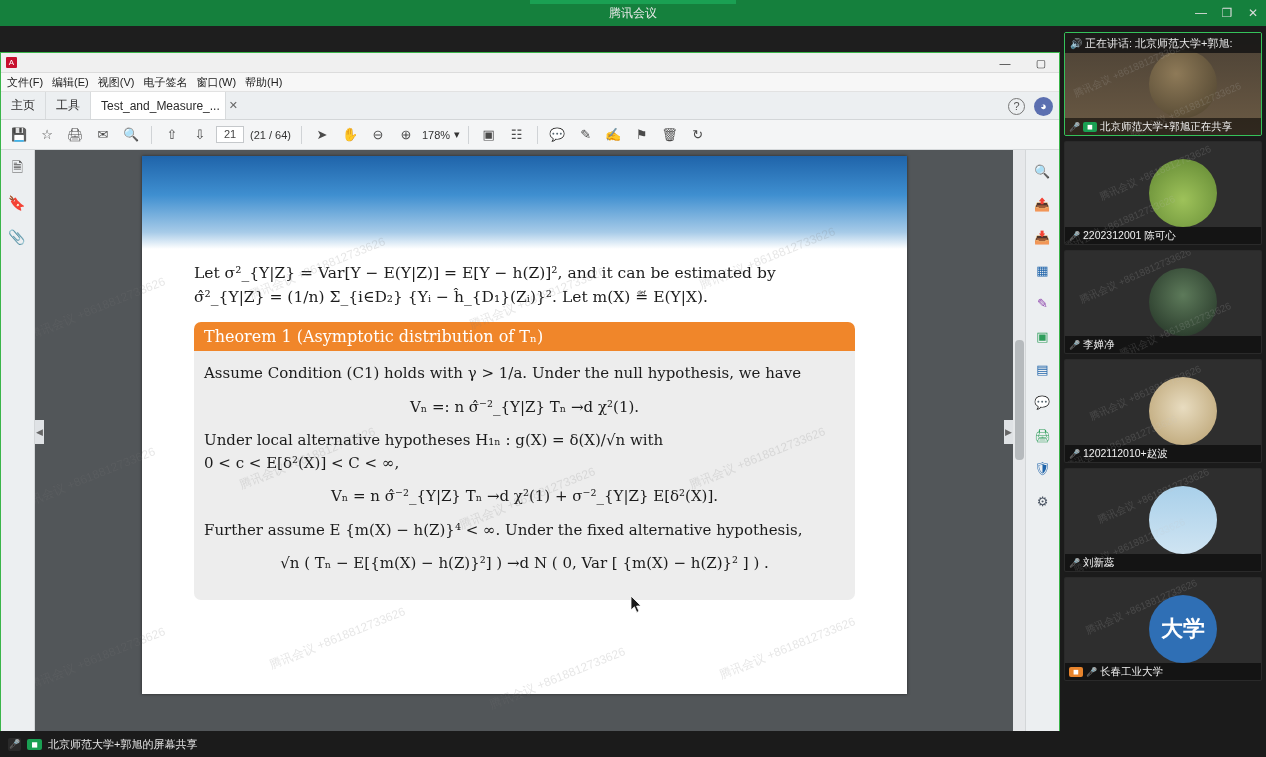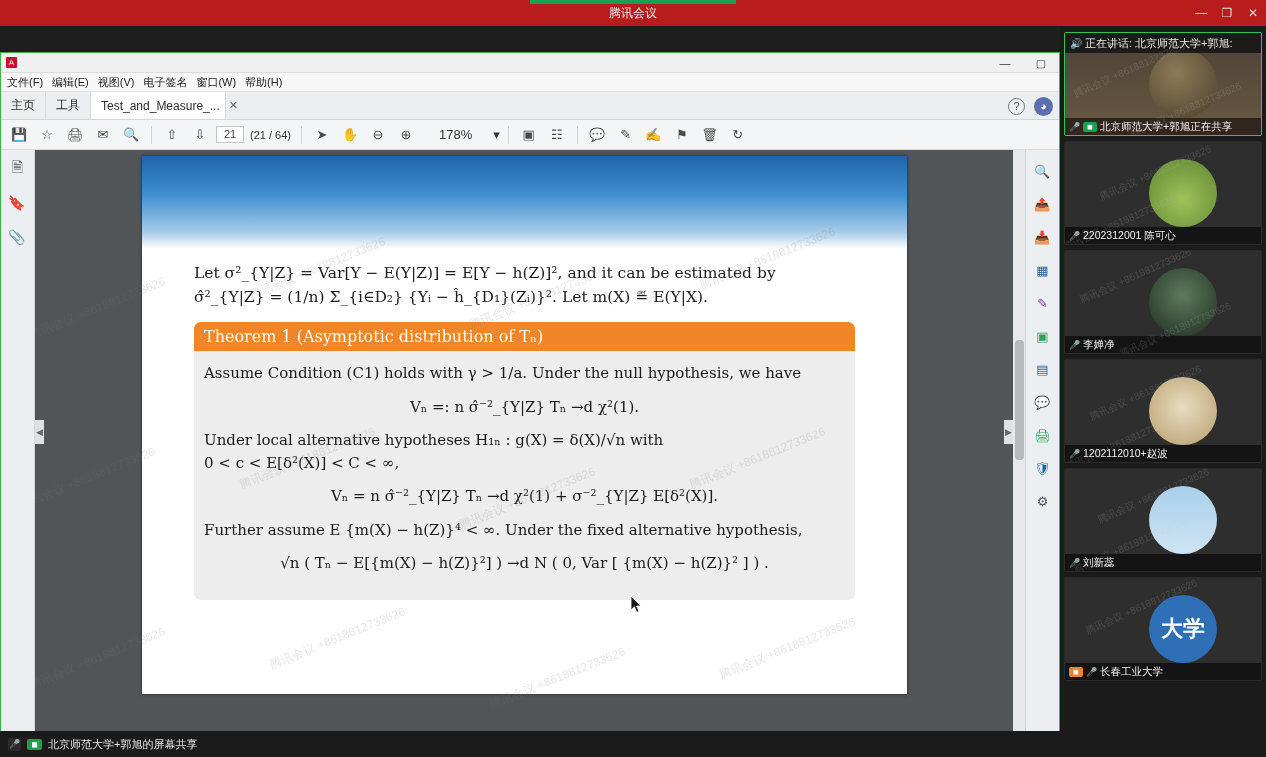--- a/index.html
+++ b/index.html
@@ -8,21 +8,21 @@
     width: 1266px; height: 757px;
     overflow: hidden;
     font-family: "Liberation Sans", sans-serif;
     background: #1b1b1b;
   }
   #root { position: relative; width: 1266px; height: 757px; background: #000; }
 
   
   .meeting-titlebar {
     position: absolute; left: 0; top: 0; width: 1266px; height: 26px;
-    background: #b91c1c; color: #e8e8e8;
+    background: #15803d; color: #e8e8e8;
     display: flex; align-items: center; justify-content: center;
     font-size: 12px;
   }
   .meeting-titlebar .greenbar {
     position: absolute; left: 530px; top: 0; width: 206px; height: 4px;
     background: #1aa053;
   }
   .win-controls {
     position: absolute; right: 0; top: 0; height: 26px;
     display: flex; align-items: center;
@@ -86,21 +86,21 @@
     position: relative; height: 30px; background: #f4f5f6; border-bottom: 1px solid #d6d9db;
     display: flex; align-items: center; gap: 4px; padding: 0 6px; font-size: 11px; color: #444;
   }
   .tb-btn {
     width: 24px; height: 22px; display: flex; align-items: center; justify-content: center;
     color: #4a4a4a; font-size: 13px; border-radius: 2px;
   }
   .tb-sep { width: 1px; height: 18px; background: #d0d3d6; margin: 0 4px; }
   .tb-page { font-size: 11px; color: #333; padding: 0 2px; }
   .tb-pagebox { border: 1px solid #c5c8cb; background: #fff; width: 28px; height: 17px; text-align: center; line-height: 15px; font-size: 11px; }
-  .tb-zoom { font-size: 13px; color: #333; margin-left: 17px; }
+  .tb-zoom { font-size: 11px; color: #333; }
 
   
   .pdf-body { position: relative; height: 597px; background: #525659; display: flex; }
   .pdf-left-rail {
     width: 34px; background: #eceff1; border-right: 1px solid #d3d6d8;
     display: flex; flex-direction: column; align-items: center; padding-top: 8px; gap: 12px;
   }
   .rail-icon { width: 22px; height: 22px; display: flex; align-items: center; justify-content: center; color: #555; font-size: 14px; }
 
   .pdf-canvas { position: relative; flex: 1; background: #525659; overflow: hidden; }

